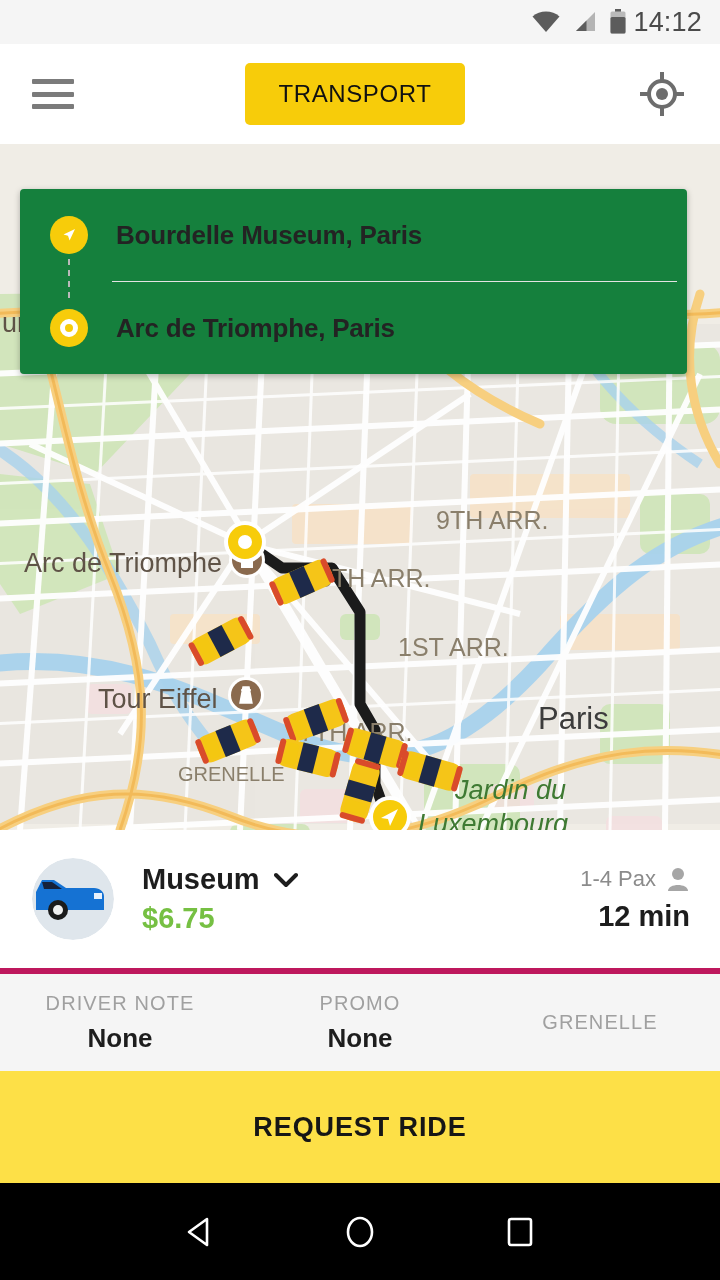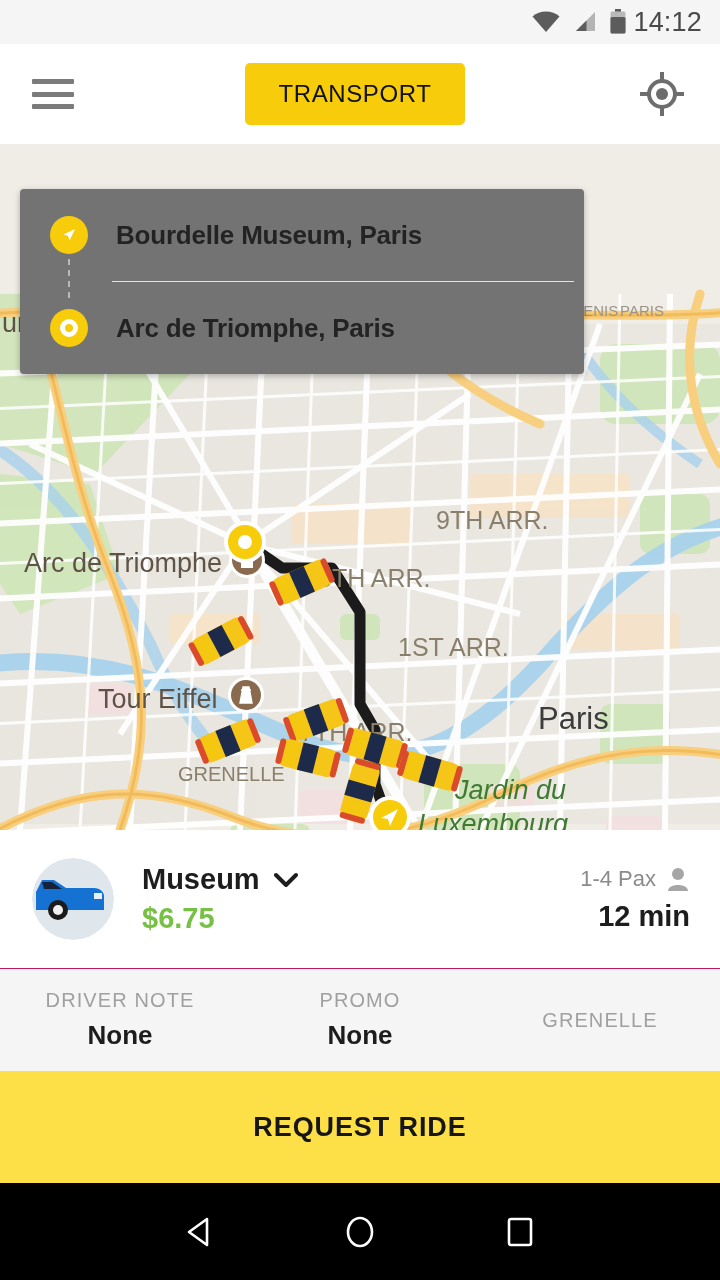--- a/index.html
+++ b/index.html
@@ -35,22 +35,22 @@
     padding:17px 34px; cursor:pointer; font-family:"Liberation Sans", sans-serif;
   }
   .gps-btn { width:52px; height:52px; display:flex; align-items:center; justify-content:center; cursor:pointer; }
 
   
   .map { position:relative; flex:0 0 686px; overflow:hidden; background:#f2efe9; }
   .map-svg { position:absolute; inset:0; width:720px; height:686px; }
 
   
   .addr-card {
-    position:absolute; left:20px; top:45px; width:564px;
-    background:#737373; border-radius:4px; z-index:20;
+    position:absolute; left:20px; top:45px; width:667px;
+    background:#15803d; border-radius:4px; z-index:20;
     box-shadow:0 2px 6px rgba(0,0,0,.28);
     padding:0 0 0 0;
   }
   .addr-row { display:flex; align-items:center; height:92px; padding:0 30px; position:relative; }
   .addr-icon { width:38px; height:38px; border-radius:50%; background:#F7CC0A; display:flex; align-items:center; justify-content:center; flex:0 0 38px; }
   .addr-text { font-size:26px; font-weight:bold; color:#232323; margin-left:28px; letter-spacing:-.2px; }
   .addr-divider { height:1px; background:#e3e3e3; margin-left:92px; margin-right:10px; }
   .dashed-link { position:absolute; left:48px; top:70px; height:44px; width:2px;
     background-image:linear-gradient(#b9b9b9 55%, rgba(255,255,255,0) 0%);
     background-size:2px 11px; background-repeat:repeat-y; z-index:21; }
@@ -66,21 +66,21 @@
   .ride-name { font-size:29px; font-weight:bold; color:#1d1d1d; }
   .ride-price { font-size:29px; font-weight:bold; color:#76c043; margin-top:6px; }
   .ride-right { text-align:right; }
   .pax-row { display:flex; align-items:center; justify-content:flex-end; gap:10px; }
   .pax-text { font-size:22px; color:#8b8b8b; }
   .eta { font-size:29px; font-weight:bold; color:#1d1d1d; margin-top:8px; }
 
   
   .options {
     flex:0 0 103px; background:#f5f5f5; display:flex; align-items:center;
-    border-top:1px solid #be185d;
+    border-top:6px solid #be185d;
   }
   .opt { flex:1; text-align:center; }
   .opt-label { font-size:20px; color:#a0a0a0; letter-spacing:1.1px; }
   .opt-value { font-size:26px; font-weight:bold; color:#1d1d1d; margin-top:8px; display:flex; align-items:center; justify-content:center; gap:10px; }
 
   
   .request {
     flex:0 0 112px; background:#fde047; display:flex; align-items:center; justify-content:center;
     cursor:pointer; border:none; width:100%; font-family:"Liberation Sans", sans-serif;
   }

